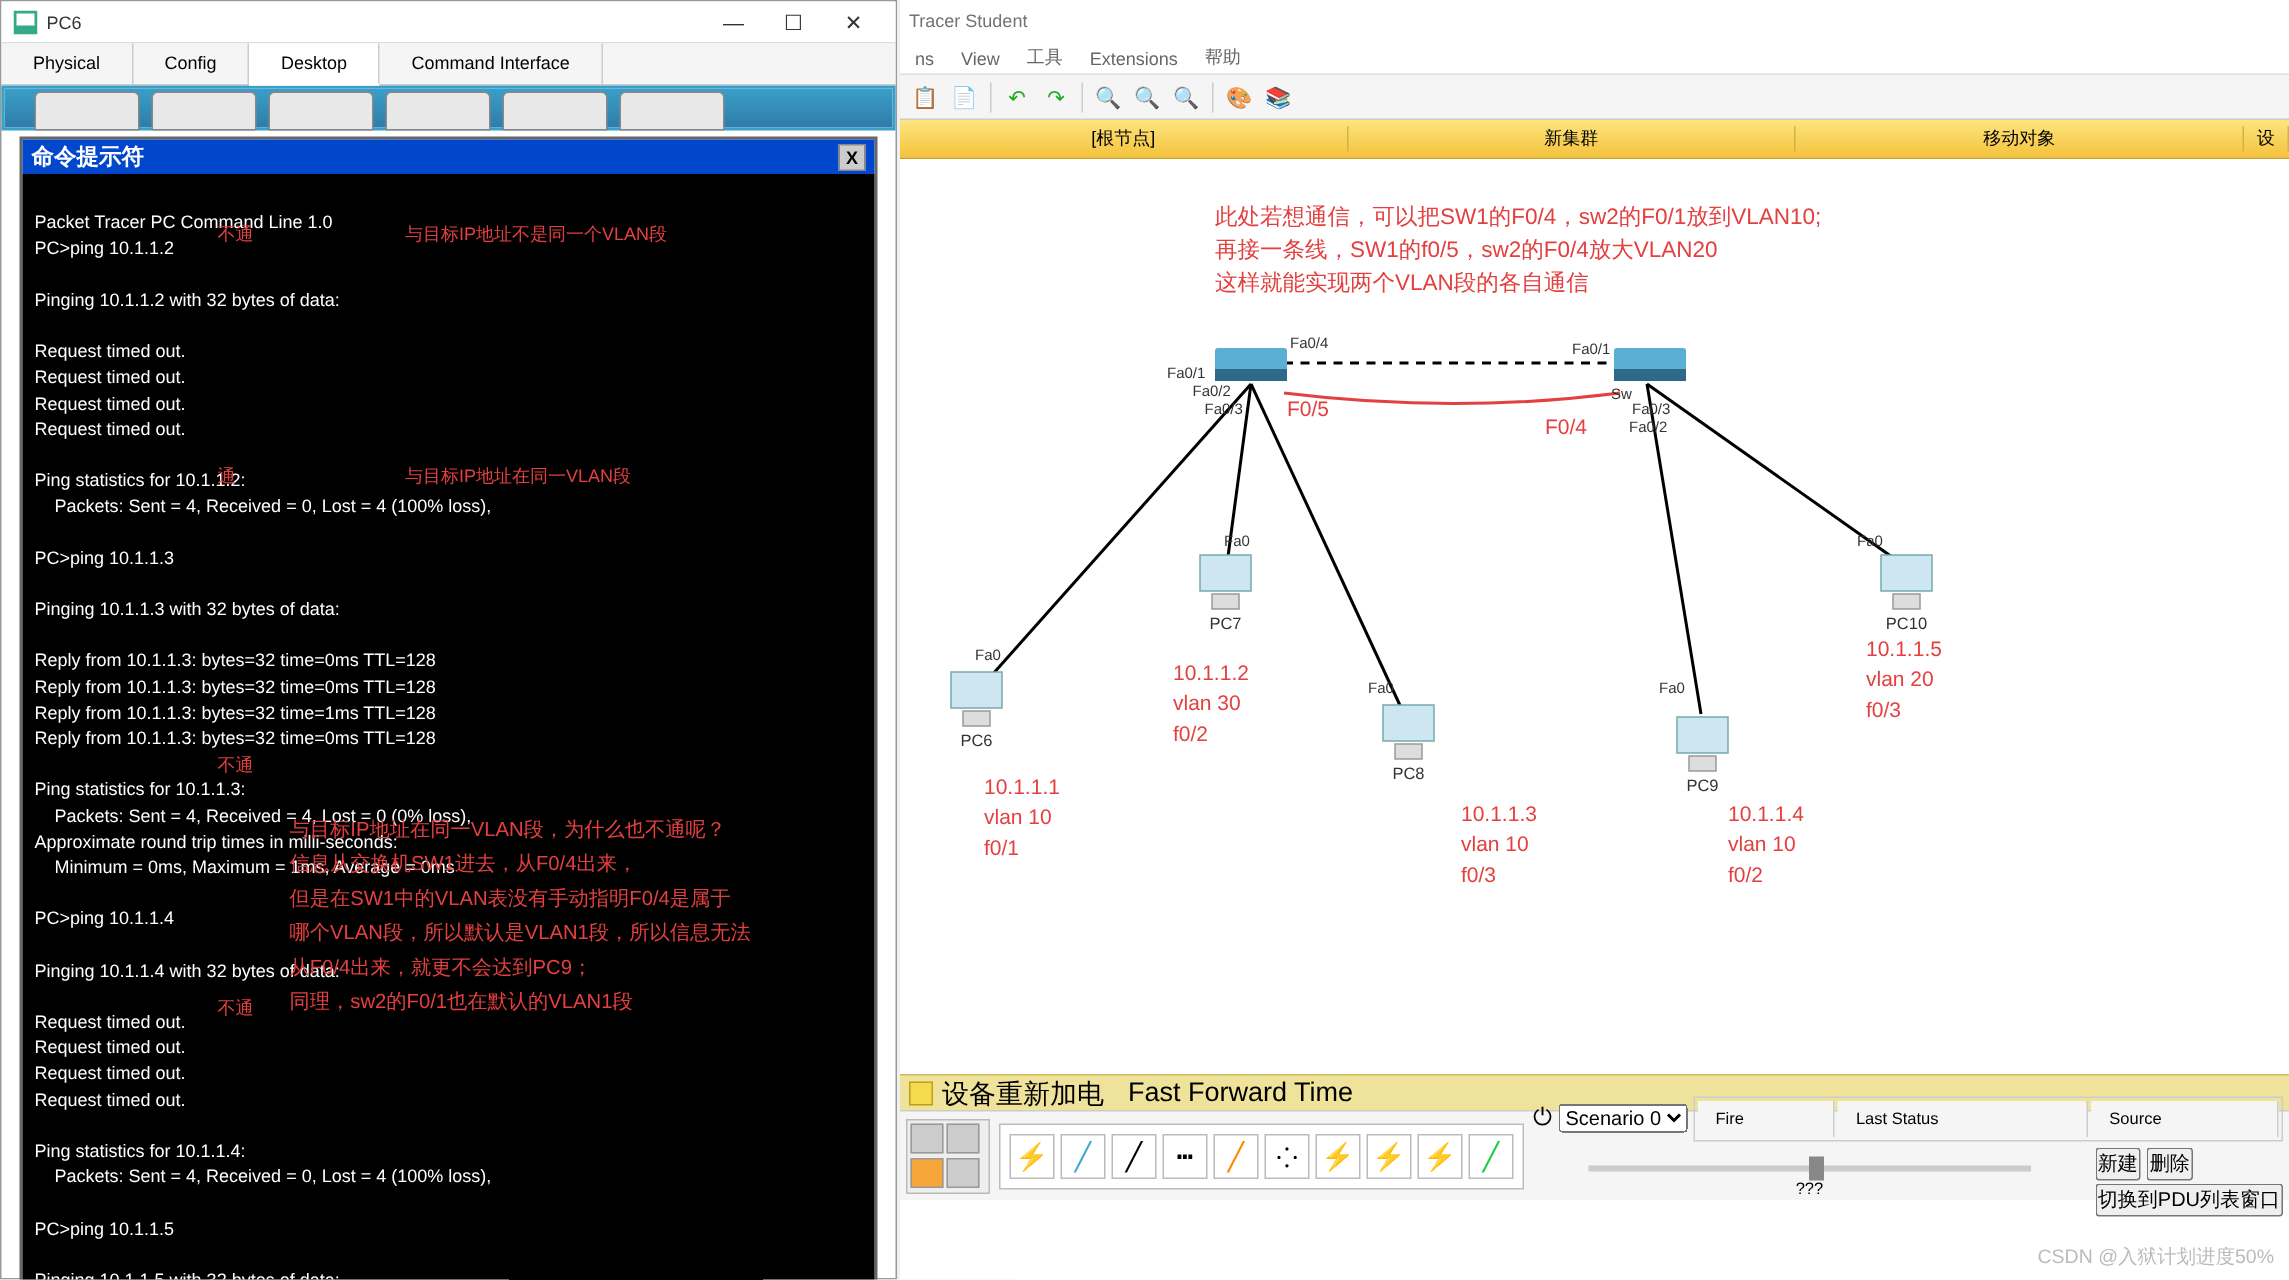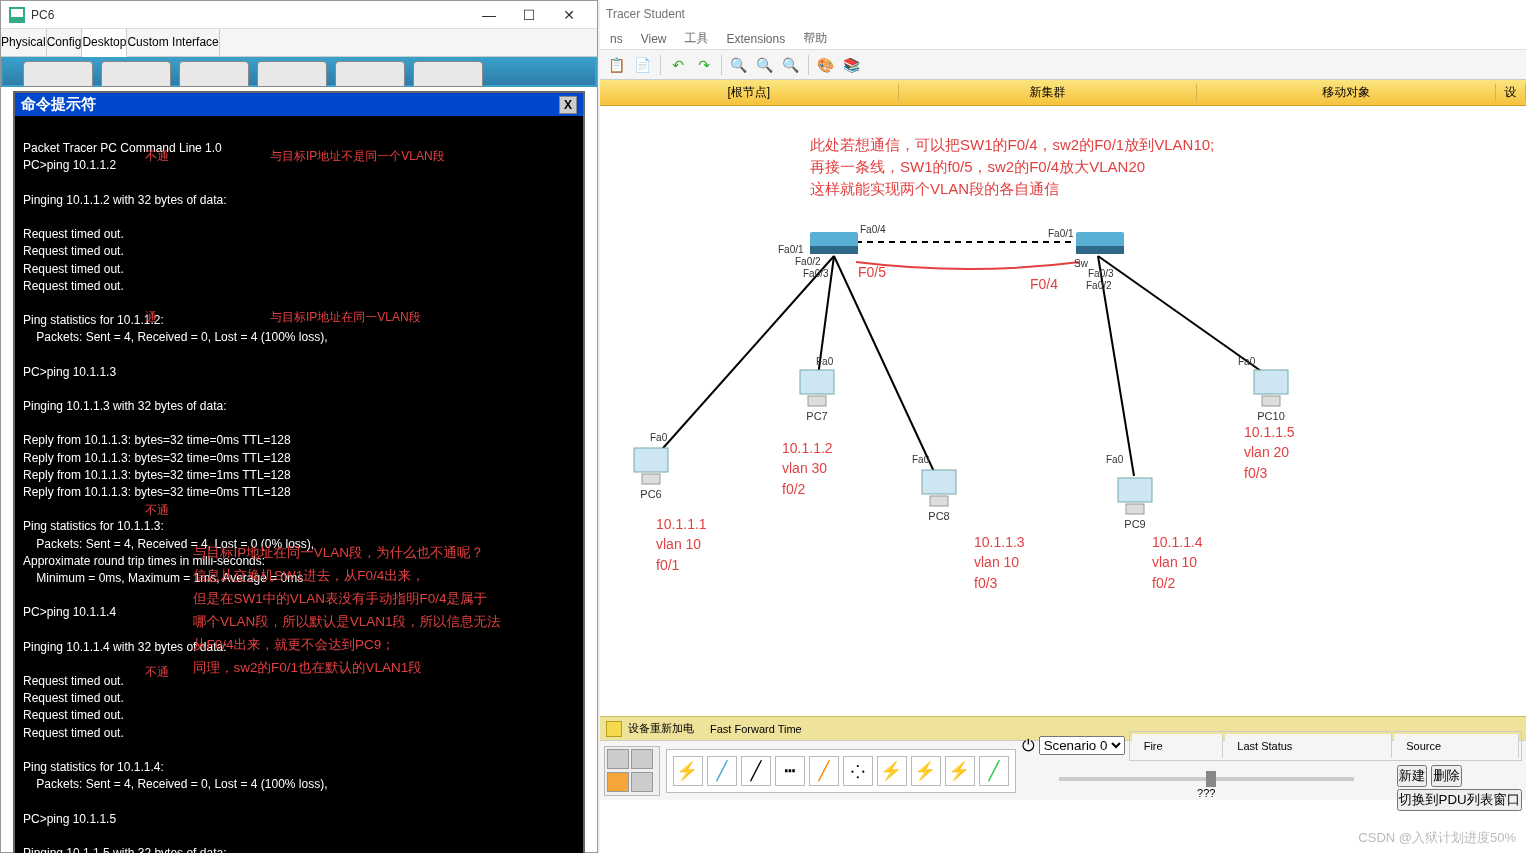--- a/index.html
+++ b/index.html
@@ -6,21 +6,21 @@
 body { width:1526px; height:853px; background:#f0f0f0; position:relative; overflow:hidden; }
 
 
 .pc6-win { position:absolute; left:0; top:0; width:598px; height:853px; background:#fff; border:1px solid #999; }
 .pc6-title { height:28px; display:flex; align-items:center; padding:0 8px; background:#fff; border-bottom:1px solid #ddd; }
 .pc6-title .ico { width:16px; height:16px; margin-right:6px; }
 .pc6-title .t { flex:1; font-size:12px; color:#333; }
 .winbtns { display:flex; }
 .winbtns span { width:40px; height:26px; display:flex; align-items:center; justify-content:center; font-size:14px; color:#333; }
 .pc6-tabs { display:flex; border-bottom:1px solid #ccc; background:#f5f5f5; }
-.pc6-tabs .tab { padding:6px 0; font-size:12px; border-right:1px solid #ccc; }
+.pc6-tabs .tab { padding:6px 21px; font-size:12px; border-right:1px solid #ccc; }
 .pc6-tabs .tab.active { background:#fff; border-bottom:2px solid #fff; margin-bottom:-1px; }
 .desk-icons { height:30px; background:linear-gradient(#3a9fc9,#2e7ca9); display:flex; gap:8px; padding:2px 20px; border:2px solid #3a9fc9; }
 .desk-icons span { width:70px; height:26px; background:#e8e8e8; border:1px solid #888; border-radius:4px 4px 0 0; }
 
 .cmd-win { margin:4px 12px; border:2px solid #666; }
 .cmd-title { background:#0047cc; color:#fff; display:flex; align-items:center; padding:2px 6px; font-size:15px; font-weight:bold; }
 .cmd-title .t { flex:1; }
 .cmd-title .x { background:#ccc; color:#000; width:18px; height:18px; display:flex; align-items:center; justify-content:center; font-size:12px; border:1px solid #888; }
 .cmd-body { background:#000; color:#fff; font-family:"Courier New",monospace; font-size:12px; line-height:1.35; padding:8px; height:740px; overflow:hidden; position:relative; white-space:pre; }
 .cmd-body .r { color:#e34040;margin-top:12px; }
@@ -35,21 +35,21 @@
 .yellow-bar { height:26px; background:linear-gradient(#fce57f,#f5c23c); display:flex; align-items:center; font-size:12px; border-bottom:1px solid #c9a020; }
 .yellow-bar span { flex:1; text-align:center; border-right:1px solid #d4b24a; }
 
 .canvas { position:relative; height:610px; background:#fff; overflow:hidden; }
 .dev { position:absolute; text-align:center; font-size:11px; color:#333; }
 .dev svg { display:block; margin:0 auto; }
 .port { position:absolute; font-size:10px; color:#333; }
 .redlbl { position:absolute; font-size:14px; color:#e34040; line-height:1.45; white-space:pre; }
 .redbig { font-size:15px; }
 
-.btm-bar { height:24px; background:#efe29b; border-top:1px solid #cdbb5c; display:flex; align-items:center; font-size:11px; }
+.btm-bar { height:24px; background:#efe29b; border-top:1px solid #cdbb5c; display:flex; align-items:center; font-size:18px; }
 .btm-bar .y { background:#f5d94f; width:16px; height:16px; margin:0 6px; border:1px solid #bba020; }
 .device-row { height:60px; background:#f5f5f5; border-top:1px solid #ccc; display:flex; align-items:center; gap:6px; padding:4px; }
 .device-row .pal { width:56px; height:50px; border:1px solid #bbb; background:#eee; display:flex; flex-wrap:wrap; gap:2px; padding:2px; }
 .device-row .pal span { width:22px; height:20px; background:#ccc; border:1px solid #999; }
 .conn-row { display:flex; gap:4px; padding:6px; border:1px solid #bbb; background:#fff; }
 .conn-row span { width:30px; height:30px; border:1px solid #bbb; display:flex; align-items:center; justify-content:center; font-size:18px; }
 .tbl { border:1px solid #ccc; font-size:11px; flex:1; }
 .tbl th { padding:6px 12px; border-right:1px solid #ccc; background:#f5f5f5; text-align:left; font-weight:normal; }
 .slider { flex:1; height:40px; display:flex; flex-direction:column; align-items:center; justify-content:center; }
 .slider .track { width:80%; height:4px; background:#ccc; position:relative; }
@@ -69,21 +69,21 @@
     <div class="winbtns">
       <span>—</span>
       <span>☐</span>
       <span>✕</span>
     </div>
   </div>
   <div class="pc6-tabs">
     <div class="tab">Physical</div>
     <div class="tab">Config</div>
     <div class="tab active">Desktop</div>
-    <div class="tab">Custom Interface</div>
+    <div class="tab">Command Interface</div>
   </div>
   <div class="desk-icons">
     <span></span>
     <span></span>
     <span></span>
     <span></span>
     <span></span>
     <span></span>
   </div>
   <div class="cmd-win">

